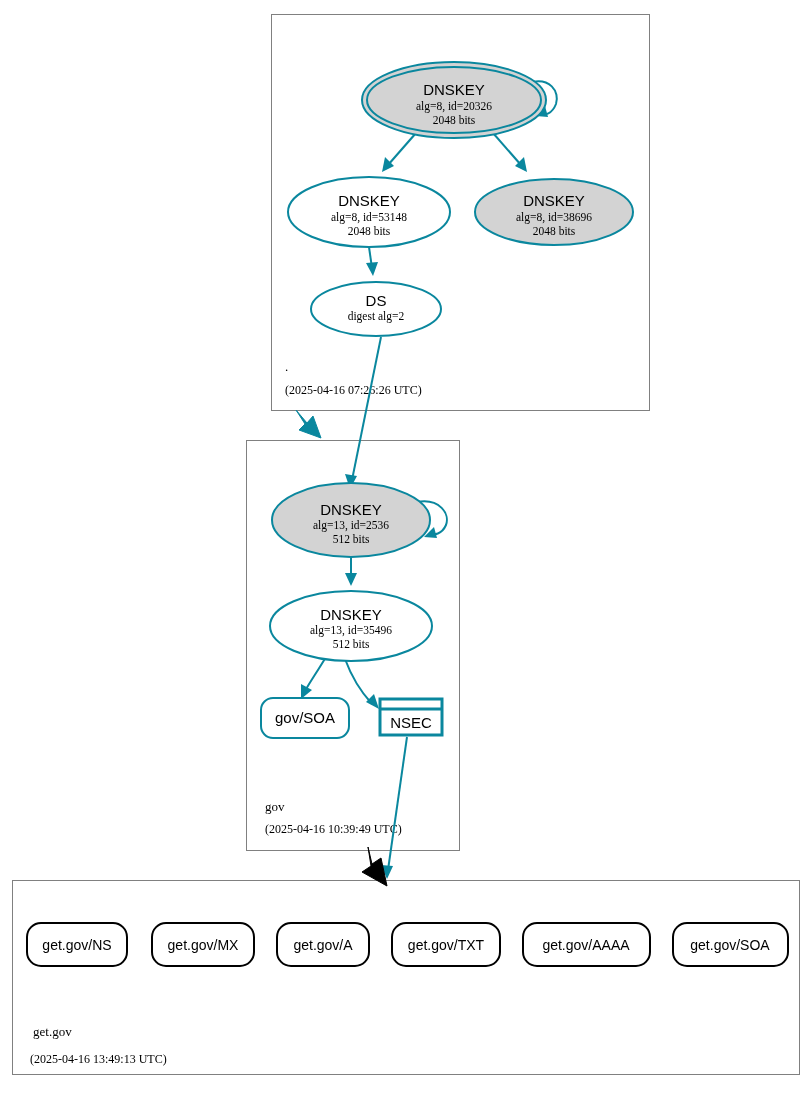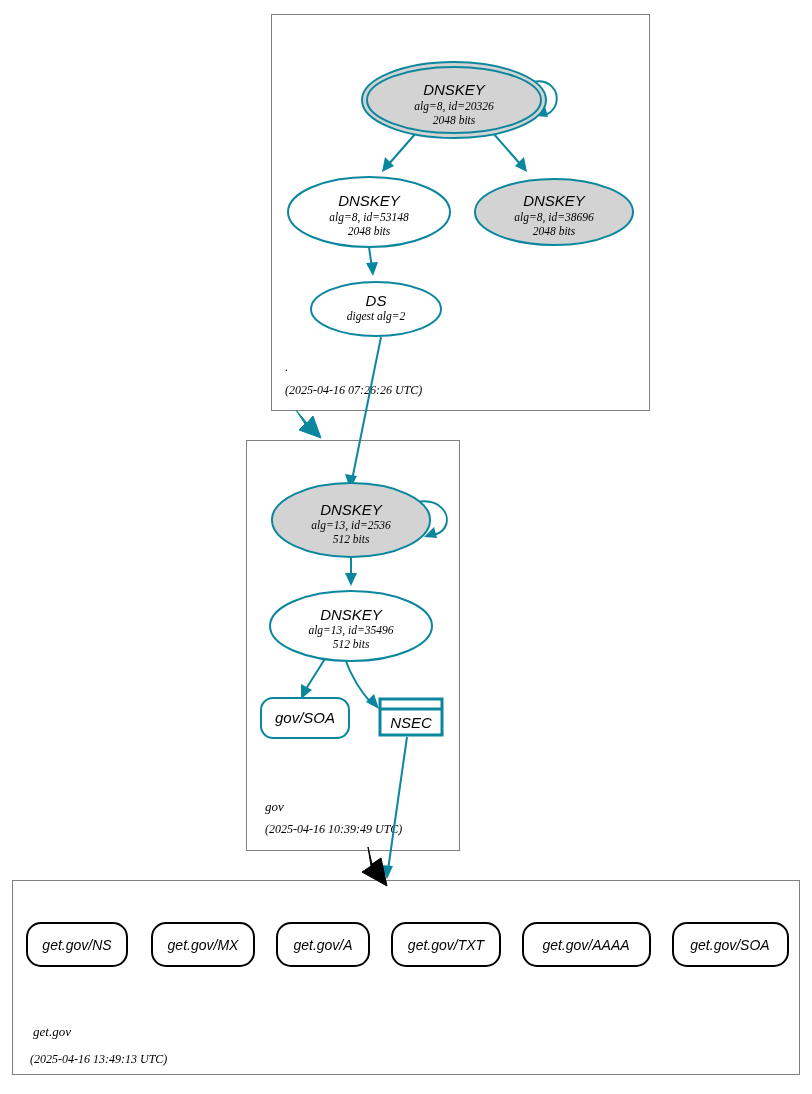--- a/index.html
+++ b/index.html
@@ -9,21 +9,20 @@
   }
   body {
     font-family: "Liberation Sans", sans-serif;
   }
   #canvas {
     position: relative;
     width: 812px;
     height: 1094px;
     background: #ffffff;
     overflow: hidden;
-    font-style: italic;
   }
   svg.layer {
     position: absolute;
     left: 0;
     top: 0;
     width: 812px;
     height: 1094px;
   }
   .zone-box {
     fill: none;

